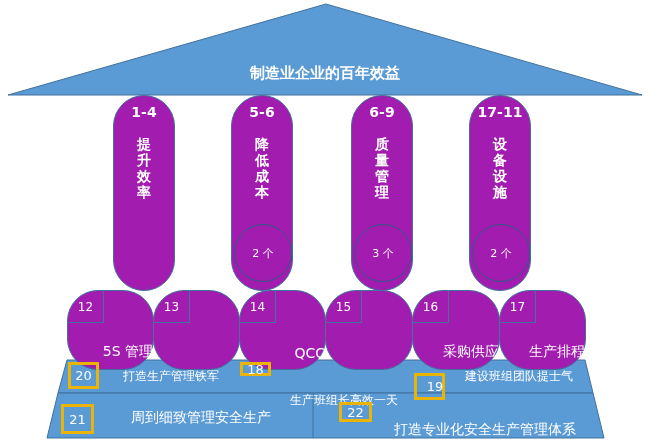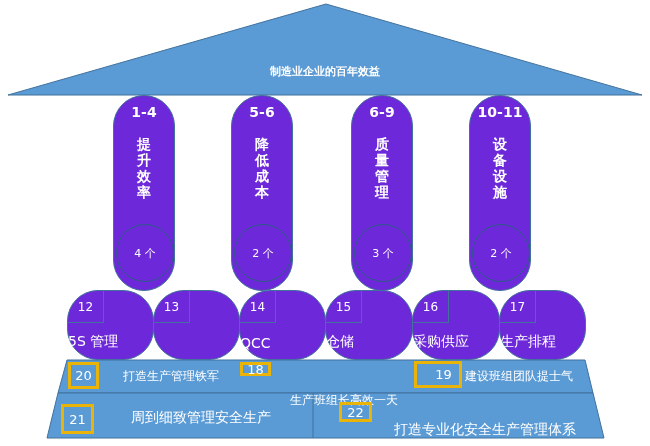--- a/index.html
+++ b/index.html
@@ -1,33 +1,33 @@
 <!DOCTYPE html>
 <html><head>
 <meta charset="utf-8">
 <style>
   html, body { margin: 0; padding: 0; background: #ffffff; }
   body { width: 650px; height: 446px; position: relative; overflow: hidden;
          font-family: "DejaVu Sans", "Liberation Sans", sans-serif; color: #ffffff; }
   .abs { position: absolute; box-sizing: border-box; }
-  .blue { background: #6d28d9; border-radius: 31px; }
+  .blue { background: #a21caf; border-radius: 31px; }
   .bd { border: 1px solid #41719c; }
   svg.shape { position: absolute; left: 0; top: 0; }
-  .roof-title { left: 0; width: 650px; top: 64px; text-align: center; font-size: 11px; font-weight: bold; }
+  .roof-title { left: 0; width: 650px; top: 64px; text-align: center; font-size: 15px; font-weight: bold; }
   .pillar { top: 95px; width: 62px; height: 196px; }
   .pillar-range { position: absolute; left: 0; width: 100%; top: 8px; text-align: center; font-size: 14px; font-weight: bold; }
   .pillar-title { position: absolute; left: 0; width: 100%; top: 40px; text-align: center; font-size: 14px; font-weight: bold;
                   line-height: 16px; }
   .pillar-title span { display: block; }
   .pillar-circle { position: absolute; left: 2px; top: 128px; width: 56px; height: 56px; border-radius: 50%;
                    border: 1px solid #2e5a87; display: flex; align-items: center; justify-content: center; font-size: 11px; }
-  .cell { top: 290px; height: 70px; padding-left: 8px; }
+  .cell { top: 290px; height: 80px; padding-left: 8px; }
   .num { position: absolute; left: 0; top: 0; width: 35px; height: 31px; border: 1px solid #41719c; border-top: none; border-left: none;
          font-size: 12px; display: flex; align-items: center; justify-content: center; }
-  .cell-label { position: absolute; left: 0; right: 0; bottom: 8px; text-align: left; font-size: 14px; }
+  .cell-label { position: absolute; left: 0; right: 0; bottom: 8px; text-align: right; font-size: 14px; }
   .box { border: 3px solid #eab308; font-size: 13px; display: flex; align-items: center; justify-content: center; }
   .row-label { font-size: 12px; }
   .row3-label { font-size: 14px; }
 </style>
 </head>
 <body>
 
 <svg class="shape" width="650" height="446">
   <polygon points="8,95 326,4 642,95" fill="#5b9bd5" stroke="#41719c" stroke-width="1"></polygon>
   <polygon points="67,360 585,360 593,393 58,393" fill="#5b9bd5" stroke="#41719c" stroke-width="1"></polygon>
@@ -38,21 +38,20 @@
 <div class="abs roof-title">制造业企业的百年效益</div>
 
 <div class="abs pillar blue bd" style="left:113px;">
   <div class="pillar-range">1-4</div>
   <div class="pillar-title">
     <span>提</span>
       <span>升</span>
       <span>效</span>
       <span>率</span>
   </div>
-  <div class="pillar-circle">4 个</div>
 </div>
 <div class="abs pillar blue bd" style="left:231px;">
   <div class="pillar-range">5-6</div>
   <div class="pillar-title">
     <span>降</span>
       <span>低</span>
       <span>成</span>
       <span>本</span>
   </div>
   <div class="pillar-circle">2 个</div>
@@ -61,21 +60,21 @@
   <div class="pillar-range">6-9</div>
   <div class="pillar-title">
     <span>质</span>
       <span>量</span>
       <span>管</span>
       <span>理</span>
   </div>
   <div class="pillar-circle">3 个</div>
 </div>
 <div class="abs pillar blue bd" style="left:469px;">
-  <div class="pillar-range">10-11</div>
+  <div class="pillar-range">17-11</div>
   <div class="pillar-title">
     <span>设</span>
       <span>备</span>
       <span>设</span>
       <span>施</span>
   </div>
   <div class="pillar-circle">2 个</div>
 </div>
 
 <div class="abs cell blue bd" style="left:67px;width:87px;">
@@ -84,34 +83,33 @@
 </div>
 <div class="abs cell blue bd" style="left:153px;width:87px;">
   <div class="num">13</div>
 </div>
 <div class="abs cell blue bd" style="left:239px;width:87px;">
   <div class="num">14</div>
   <div class="cell-label">QCC</div>
 </div>
 <div class="abs cell blue bd" style="left:325px;width:88px;">
   <div class="num">15</div>
-  <div class="cell-label">仓储</div>
 </div>
 <div class="abs cell blue bd" style="left:412px;width:88px;">
   <div class="num">16</div>
   <div class="cell-label">采购供应</div>
 </div>
 <div class="abs cell blue bd" style="left:499px;width:87px;">
   <div class="num">17</div>
   <div class="cell-label">生产排程</div>
 </div>
 
 <div class="abs box" style="left:68px;top:362px;width:31px;height:27px;">20</div>
 <div class="abs row-label" style="left:106px;top:368px;width:130px;text-align:center;">打造生产管理铁军</div>
 <div class="abs box" style="left:240px;top:362px;width:31px;height:14px;">18</div>
 <div class="abs row-label" style="left:276px;top:368px;width:136px;text-align:center;margin-top:24px;">生产班组长高效一天</div>
-<div class="abs box" style="left:414px;top:361px;width:48px;height:27px;padding-left:11px;">19</div>
+<div class="abs box" style="left:414px;top:373px;width:31px;height:27px;padding-left:11px;">19</div>
 <div class="abs row-label" style="left:454px;top:368px;width:130px;text-align:center;">建设班组团队提士气</div>
 
 <div class="abs box" style="left:61px;top:404px;width:33px;height:30px;">21</div>
 <div class="abs row3-label" style="left:96px;top:409px;width:210px;text-align:center;">周到细致管理安全生产</div>
 <div class="abs box" style="left:339px;top:402px;width:33px;height:20px;">22</div>
 <div class="abs row3-label" style="left:380px;top:409px;width:210px;text-align:center;margin-top:12px;">打造专业化安全生产管理体系</div>
 
 </body></html>

